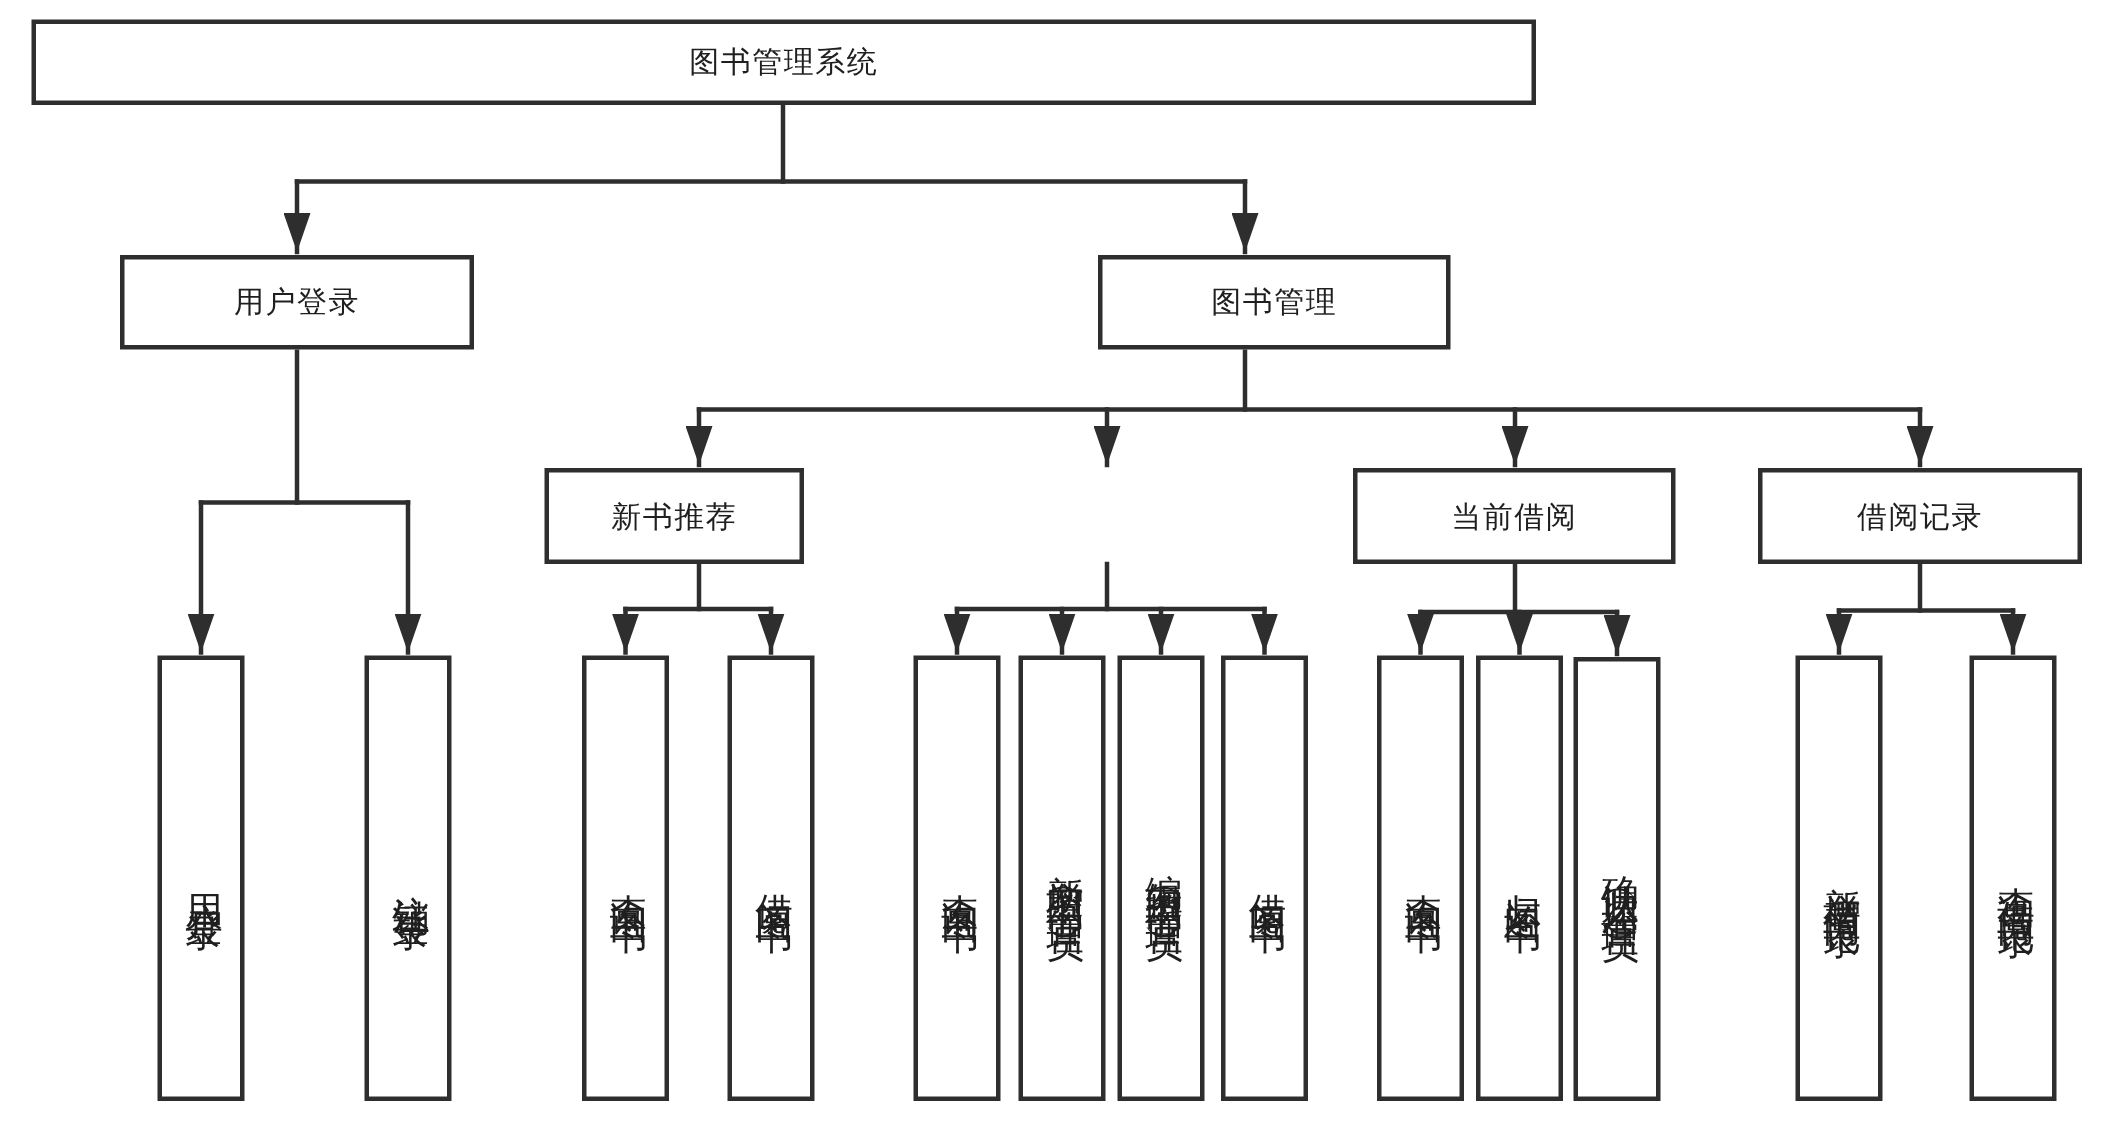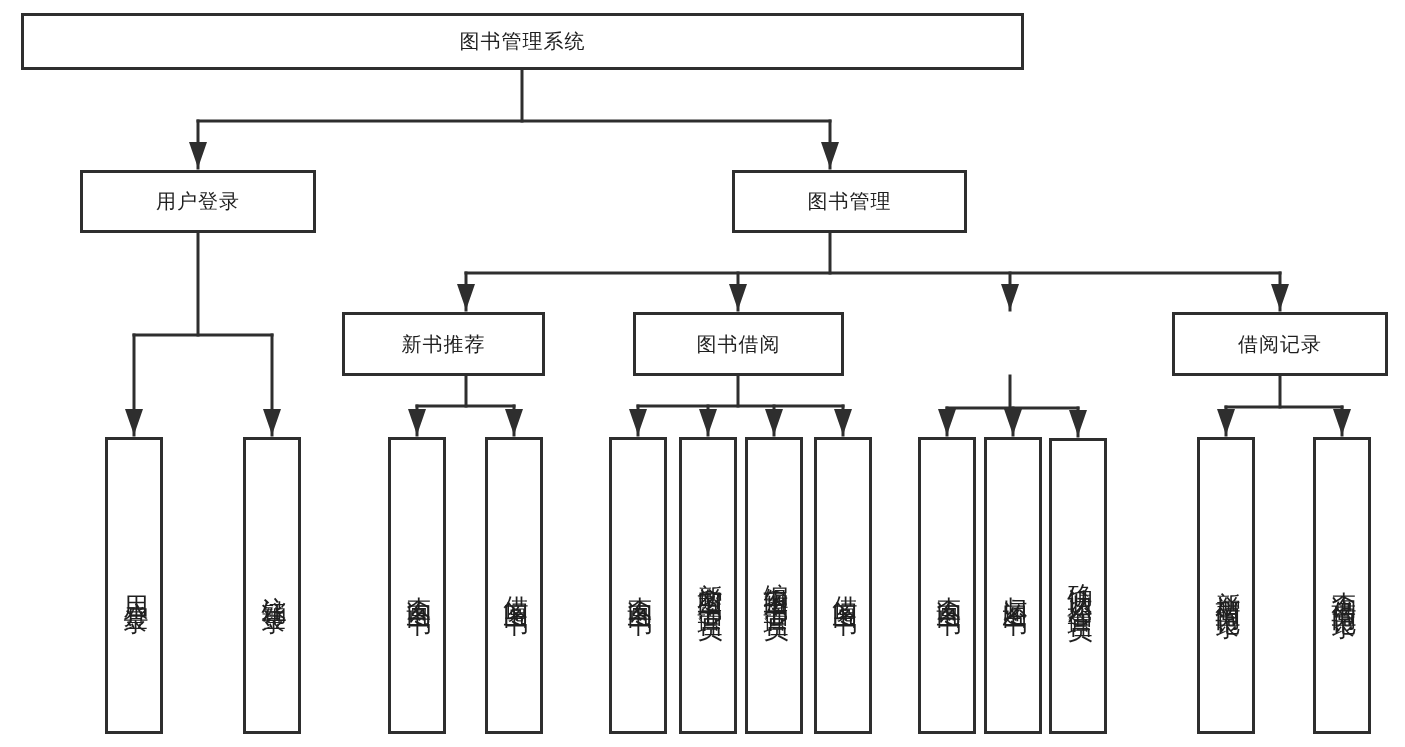--- a/index.html
+++ b/index.html
@@ -100,22 +100,22 @@
     <line class="ln" x1="1226" y1="407" x2="1342" y2="407"></line>
     <line class="ln" x1="1226" y1="407" x2="1226" y2="435" marker-end="url(#arrow)"></line>
     <line class="ln" x1="1342" y1="407" x2="1342" y2="435" marker-end="url(#arrow)"></line>
   </svg>
 
   <div class="node hbox" style="left:21px;top:13px;width:1003px;height:57px">图书管理系统</div>
 
   <div class="node hbox" style="left:80px;top:170px;width:236px;height:63px">用户登录</div>
   <div class="node hbox" style="left:732px;top:170px;width:235px;height:63px">图书管理</div>
 
-  <div class="node hbox" style="left:342px;top:312px;width:203px;height:64px">新书推荐</div>
-  <div class="node hbox" style="left:633px;top:312px;width:211px;height:64px">图书借阅</div>
+  <div class="node hbox" style="left:363px;top:312px;width:173px;height:64px">新书推荐</div>
+  <div class="node hbox" style="left:902px;top:312px;width:215px;height:64px">当前借阅</div>
   <div class="node hbox" style="left:1172px;top:312px;width:216px;height:64px">借阅记录</div>
 
   <div class="node vbox" style="left:105px;top:437px;width:58px;height:297px">用户登录</div>
   <div class="node vbox" style="left:243px;top:437px;width:58px;height:297px">注销登录</div>
 
   <div class="node vbox" style="left:388px;top:437px;width:58px;height:297px">查询图书</div>
   <div class="node vbox" style="left:485px;top:437px;width:58px;height:297px">借阅图书</div>
 
   <div class="node vbox" style="left:609px;top:437px;width:58px;height:297px">查询图书</div>
   <div class="node vbox" style="left:679px;top:437px;width:58px;height:297px">新增图书（管理员）</div>

